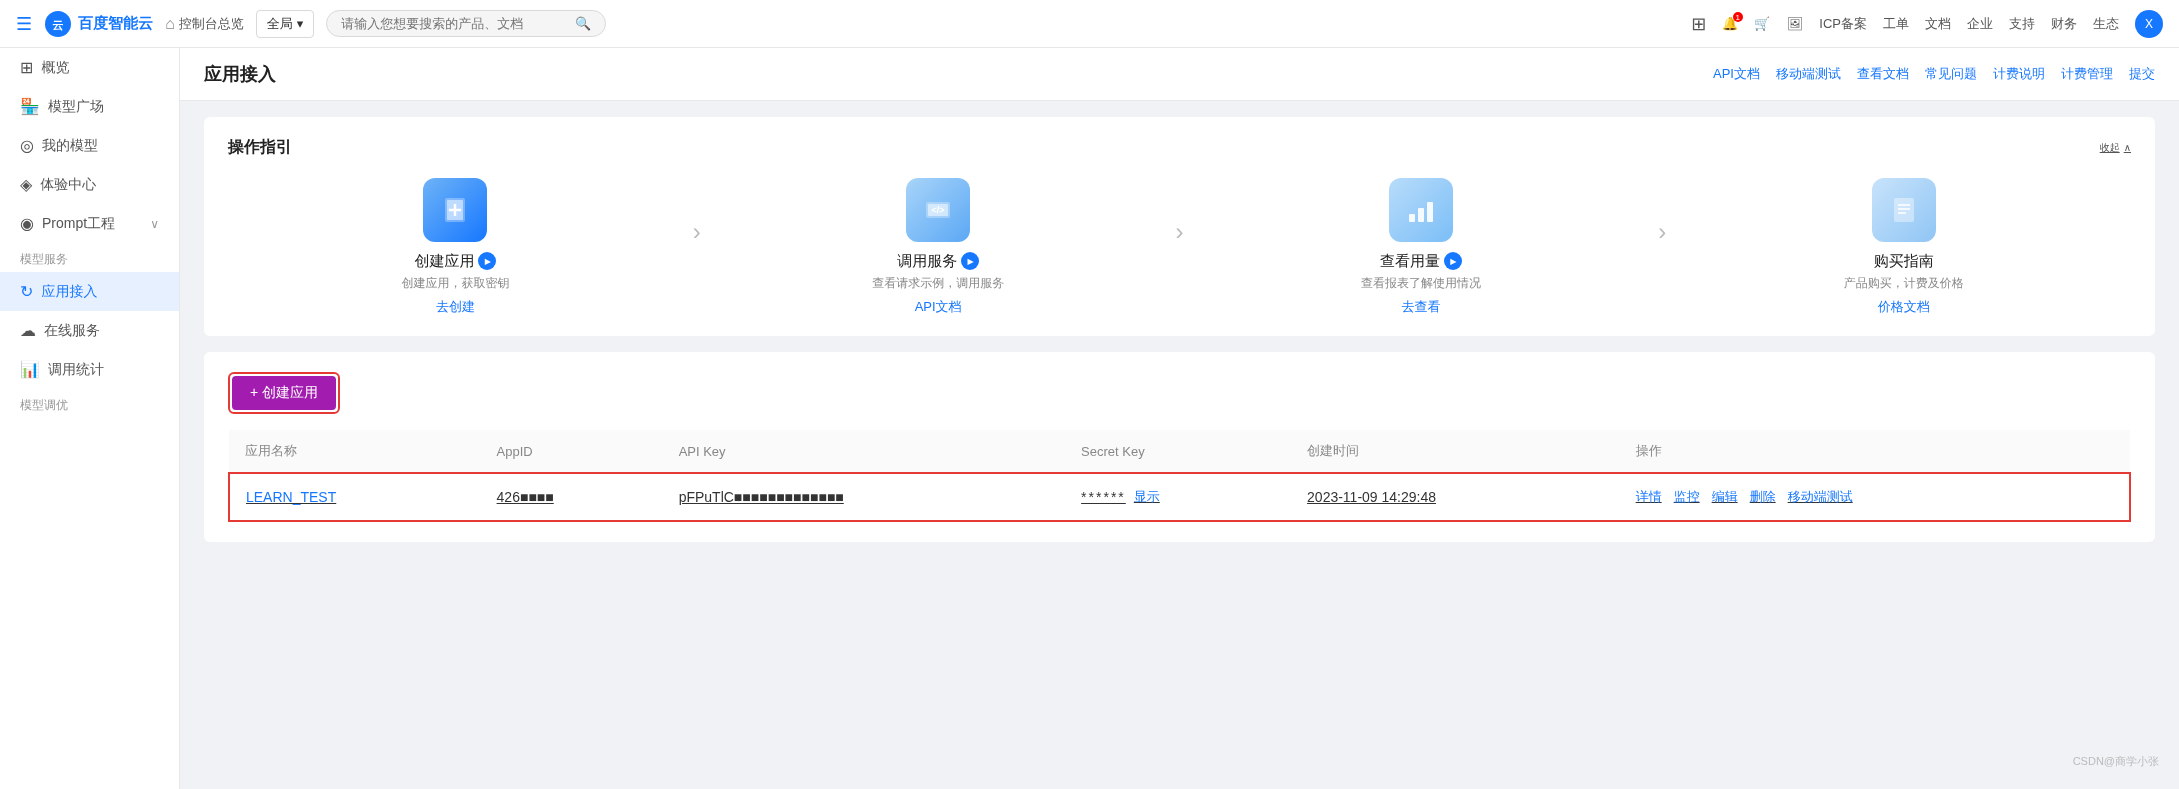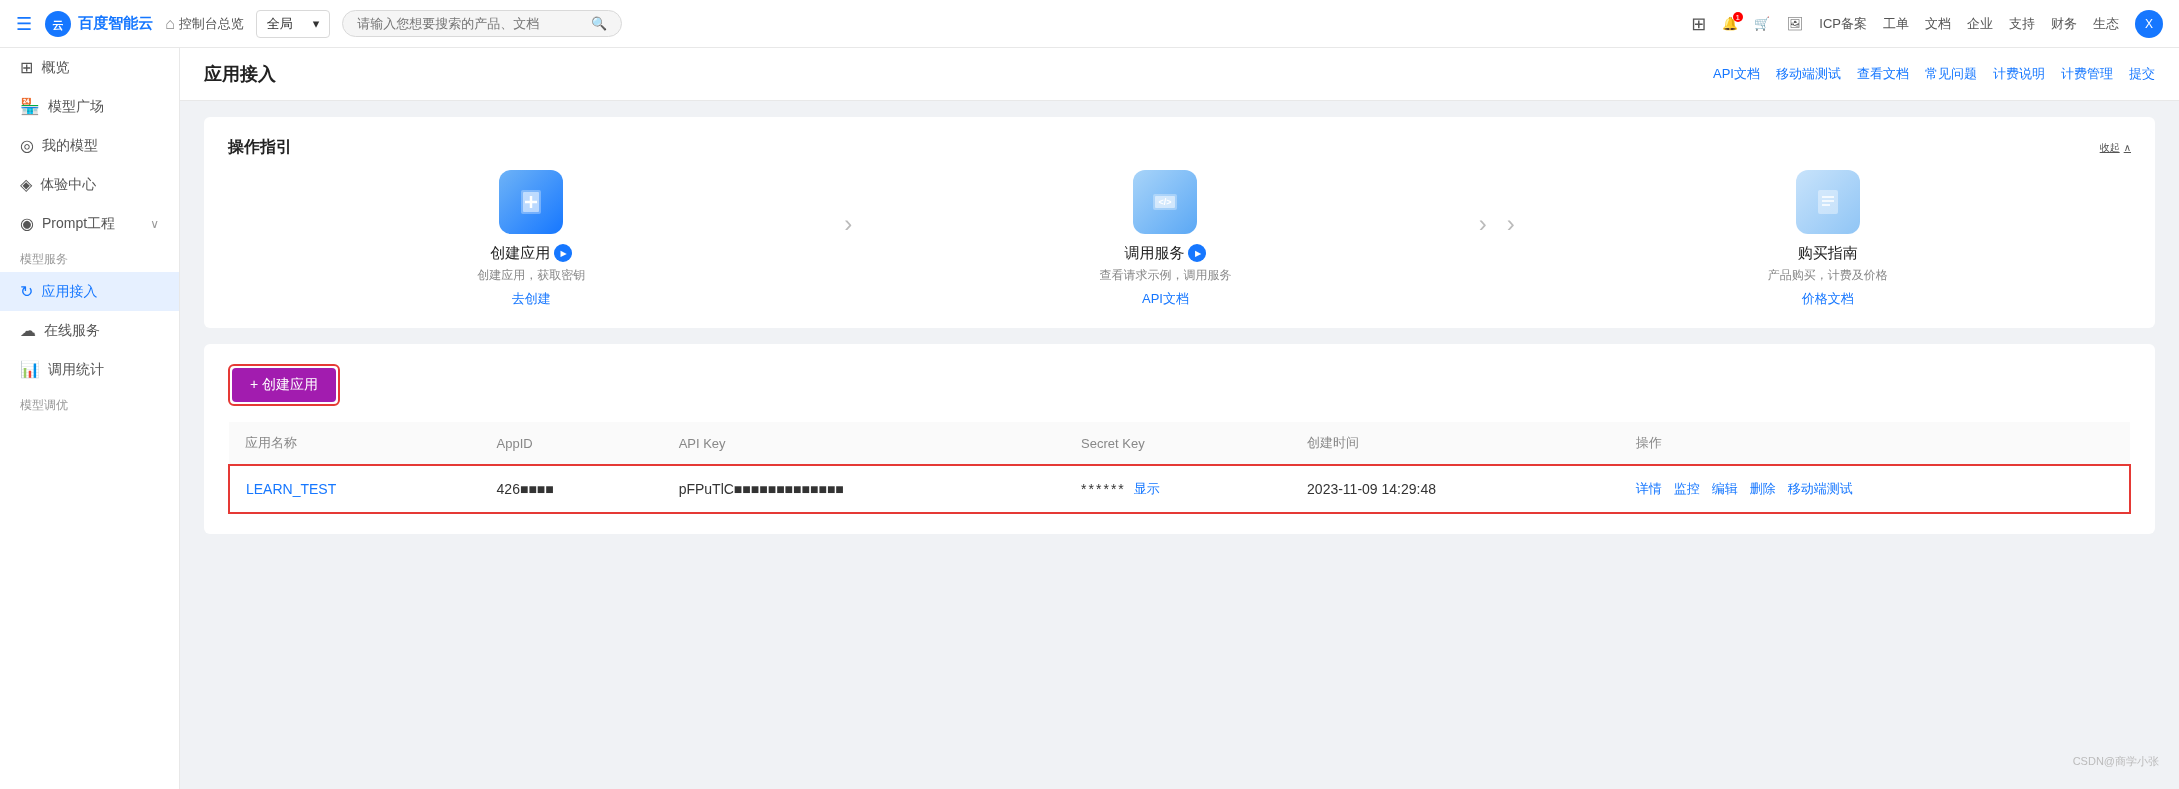--- a/index.html
+++ b/index.html
@@ -9,21 +9,21 @@
     .top-nav {
       display: flex; align-items: center; background: #fff; height: 48px; padding: 0 16px;
       border-bottom: 1px solid #e8e8e8; flex-shrink: 0; gap: 12px; z-index: 100;
     }
     .top-nav .menu-icon { color: #1677ff; font-size: 18px; cursor: pointer; }
     .top-nav .logo { display: flex; align-items: center; gap: 6px; font-weight: bold; color: #1677ff; font-size: 15px; }
     .top-nav .logo-icon { width: 28px; height: 28px; }
     .top-nav .nav-links { display: flex; align-items: center; gap: 4px; font-size: 13px; color: #555; }
     .top-nav .nav-links span { cursor: pointer; }
     .top-nav .region-selector {
-      display: flex; align-items: center; gap: 20px; border: 1px solid #d9d9d9; border-radius: 4px;
+      display: flex; align-items: center; gap: 4px; border: 1px solid #d9d9d9; border-radius: 4px;
       padding: 4px 10px; cursor: pointer; font-size: 13px;
     }
     .top-nav .search-bar {
       flex: 1; max-width: 280px; border: 1px solid #d9d9d9; border-radius: 20px;
       padding: 5px 14px; display: flex; align-items: center; gap: 8px;
       background: #f5f5f5; font-size: 13px; color: #999;
     }
     .top-nav .search-bar input { border: none; background: transparent; outline: none; flex: 1; font-size: 13px; color: #0c4a6e; }
     .top-nav .right-icons { display: flex; align-items: center; gap: 16px; margin-left: auto; font-size: 13px; color: #555; }
     .top-nav .right-icons span { cursor: pointer; }
@@ -51,21 +51,21 @@
     .page-header {
       display: flex; align-items: center; justify-content: space-between;
       background: #fff; padding: 14px 24px; border-bottom: 1px solid #e8e8e8;
     }
     .page-title { font-size: 18px; font-weight: 600; color: #222; }
     .header-links { display: flex; gap: 16px; font-size: 13px; }
     .header-links a { color: #1677ff; cursor: pointer; text-decoration: none; }
 
     
     .guide-section { background: #fff; margin: 16px 24px 0; border-radius: 6px; padding: 20px 24px; }
-    .guide-header { display: flex; justify-content: space-between; align-items: center; margin-bottom: 12px; }
+    .guide-header { display: flex; justify-content: space-between; align-items: center; margin-bottom: 20px; }
     .guide-title { font-size: 16px; font-weight: 600; color: #222; }
     .collapse-btn { font-size: 10px; color: #555; cursor: pointer; display: flex; align-items: center; gap: 4px; text-decoration: underline; }
     .guide-steps { display: flex; align-items: center; gap: 0; }
     .guide-step { display: flex; flex-direction: column; align-items: center; flex: 1; }
     .step-icon { width: 64px; height: 64px; background: linear-gradient(135deg, #6eb3f7, #1677ff); border-radius: 12px; display: flex; align-items: center; justify-content: center; margin-bottom: 10px; }
     .step-icon svg { width: 32px; height: 32px; fill: #fff; }
     .step-icon.light { background: linear-gradient(135deg, #a8d4f9, #5ba8f5); }
     .step-icon.lighter { background: linear-gradient(135deg, #b8dcfa, #7bbef7); }
     .step-name { font-size: 15px; font-weight: 500; color: #222; margin-bottom: 4px; display: flex; align-items: flex-start; gap: 4px; }
     .step-name .play-icon { width: 18px; height: 18px; background: #1677ff; border-radius: 50%; display: flex; align-items: center; justify-content: center; }
@@ -76,21 +76,21 @@
 
     
     .table-section { background: #fff; margin: 16px 24px; border-radius: 6px; padding: 20px 24px; }
 
     
     .app-table { width: 100%; border-collapse: collapse; }
     .app-table th {
       text-align: left; padding: 12px 16px; font-size: 13px; color: #888;
       border-bottom: 1px solid #f0f0f0; font-weight: normal; background: #fafafa;
     }
-    .app-table td { padding: 14px 16px; font-size: 14px; color: #333; border-bottom: 1px solid #f5f5f5; }
+    .app-table td { padding: 14px 16px; font-size: 14px; color: #333; border-bottom: 1px solid #f5f5f5; text-decoration: underline; }
     .app-name-link { color: #1677ff; cursor: pointer; text-decoration: none; }
     .secret-key { display: flex; align-items: center; gap: 8px; }
     .secret-dots { color: #333; letter-spacing: 2px; }
     .show-btn { color: #1677ff; cursor: pointer; font-size: 13px; }
     .action-links { display: flex; gap: 12px; }
     .action-link { color: #1677ff; cursor: pointer; font-size: 13px; }
 
     
     .sidebar::-webkit-scrollbar { width: 4px; }
     .sidebar::-webkit-scrollbar-thumb { background: #ddd; border-radius: 2px; }
@@ -248,20 +248,35 @@
           <div class="step-name">
             <span>调用服务</span>
             <div class="play-icon"></div>
           </div>
           <div class="step-desc">查看请求示例，调用服务</div>
           <a class="step-link">API文档</a>
         </div>
 
         <div class="step-arrow">›</div>
 
+        <div class="guide-step">
+          <div class="step-icon lighter">
+            <svg viewBox="0 0 32 32" fill="white">
+              <rect x="4" y="20" width="6" height="8" rx="1" fill="white" opacity="0.9"></rect>
+              <rect x="13" y="14" width="6" height="14" rx="1" fill="white" opacity="0.9"></rect>
+              <rect x="22" y="8" width="6" height="20" rx="1" fill="white" opacity="0.9"></rect>
+            </svg>
+          </div>
+          <div class="step-name">
+            <span>查看用量</span>
+            <div class="play-icon"></div>
+          </div>
+          <div class="step-desc">查看报表了解使用情况</div>
+          <a class="step-link">去查看</a>
+        </div>
 
         <div class="step-arrow">›</div>
 
         <div class="guide-step">
           <div class="step-icon" style="background: linear-gradient(135deg, #c8e3fb, #90c5f5);">
             <svg viewBox="0 0 32 32" fill="white">
               <rect x="6" y="4" width="20" height="24" rx="2" fill="white" opacity="0.4"></rect>
               <line x1="10" y1="11" x2="22" y2="11" stroke="white" stroke-width="1.5"></line>
               <line x1="10" y1="15" x2="22" y2="15" stroke="white" stroke-width="1.5"></line>
               <line x1="10" y1="19" x2="18" y2="19" stroke="white" stroke-width="1.5"></line>

